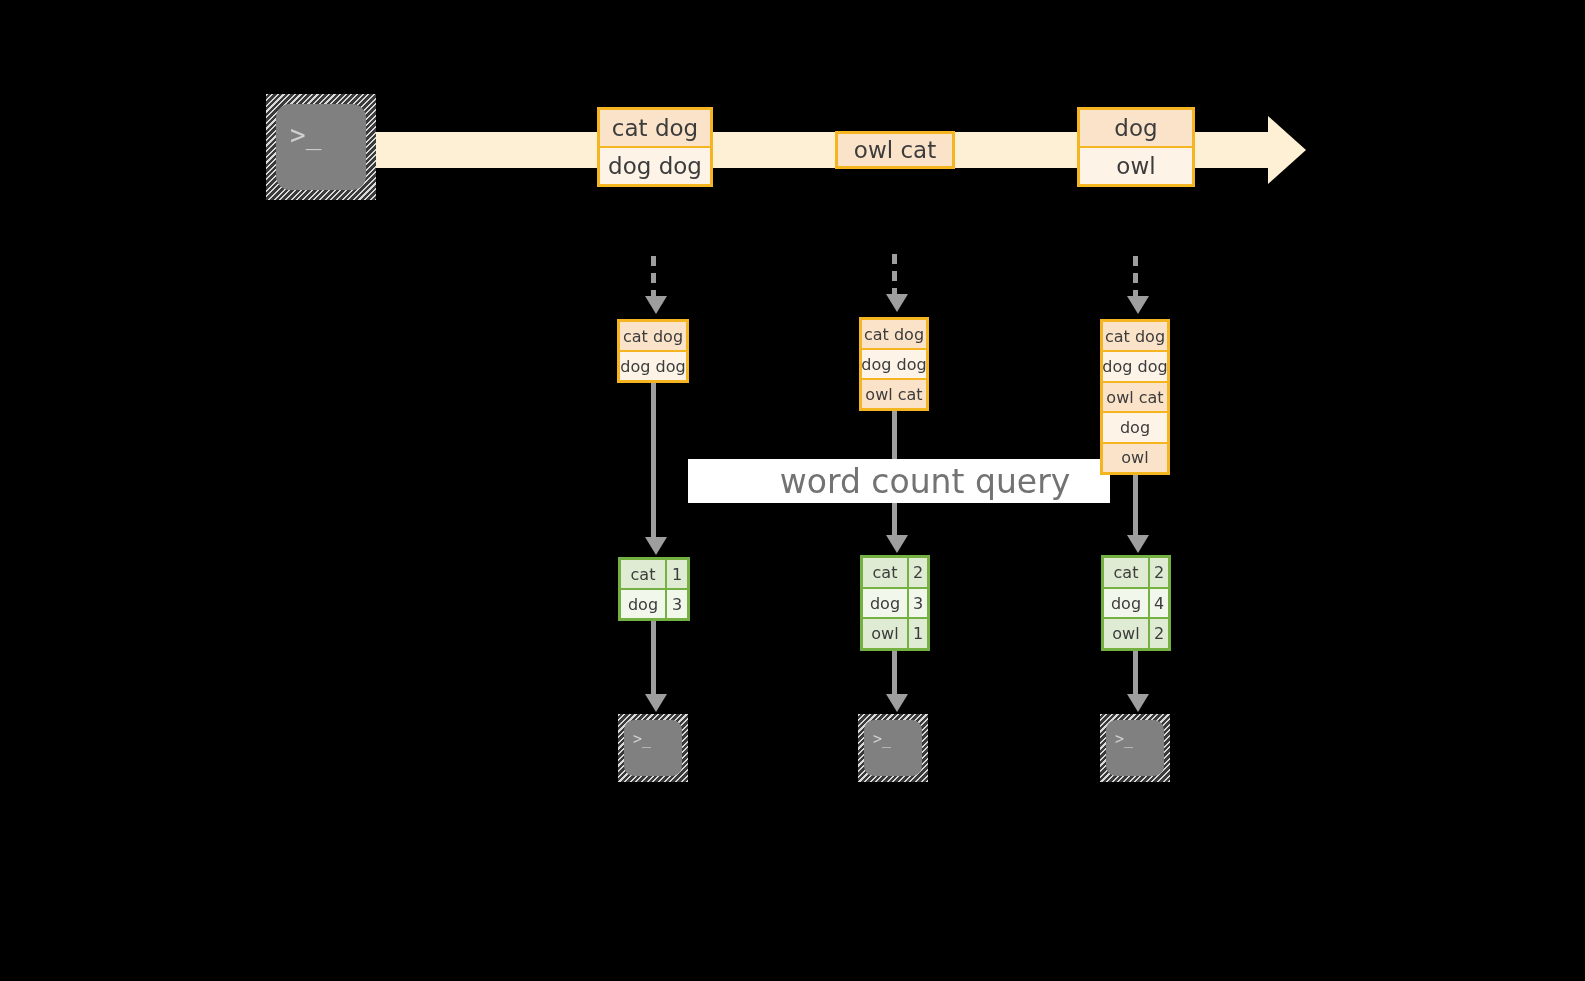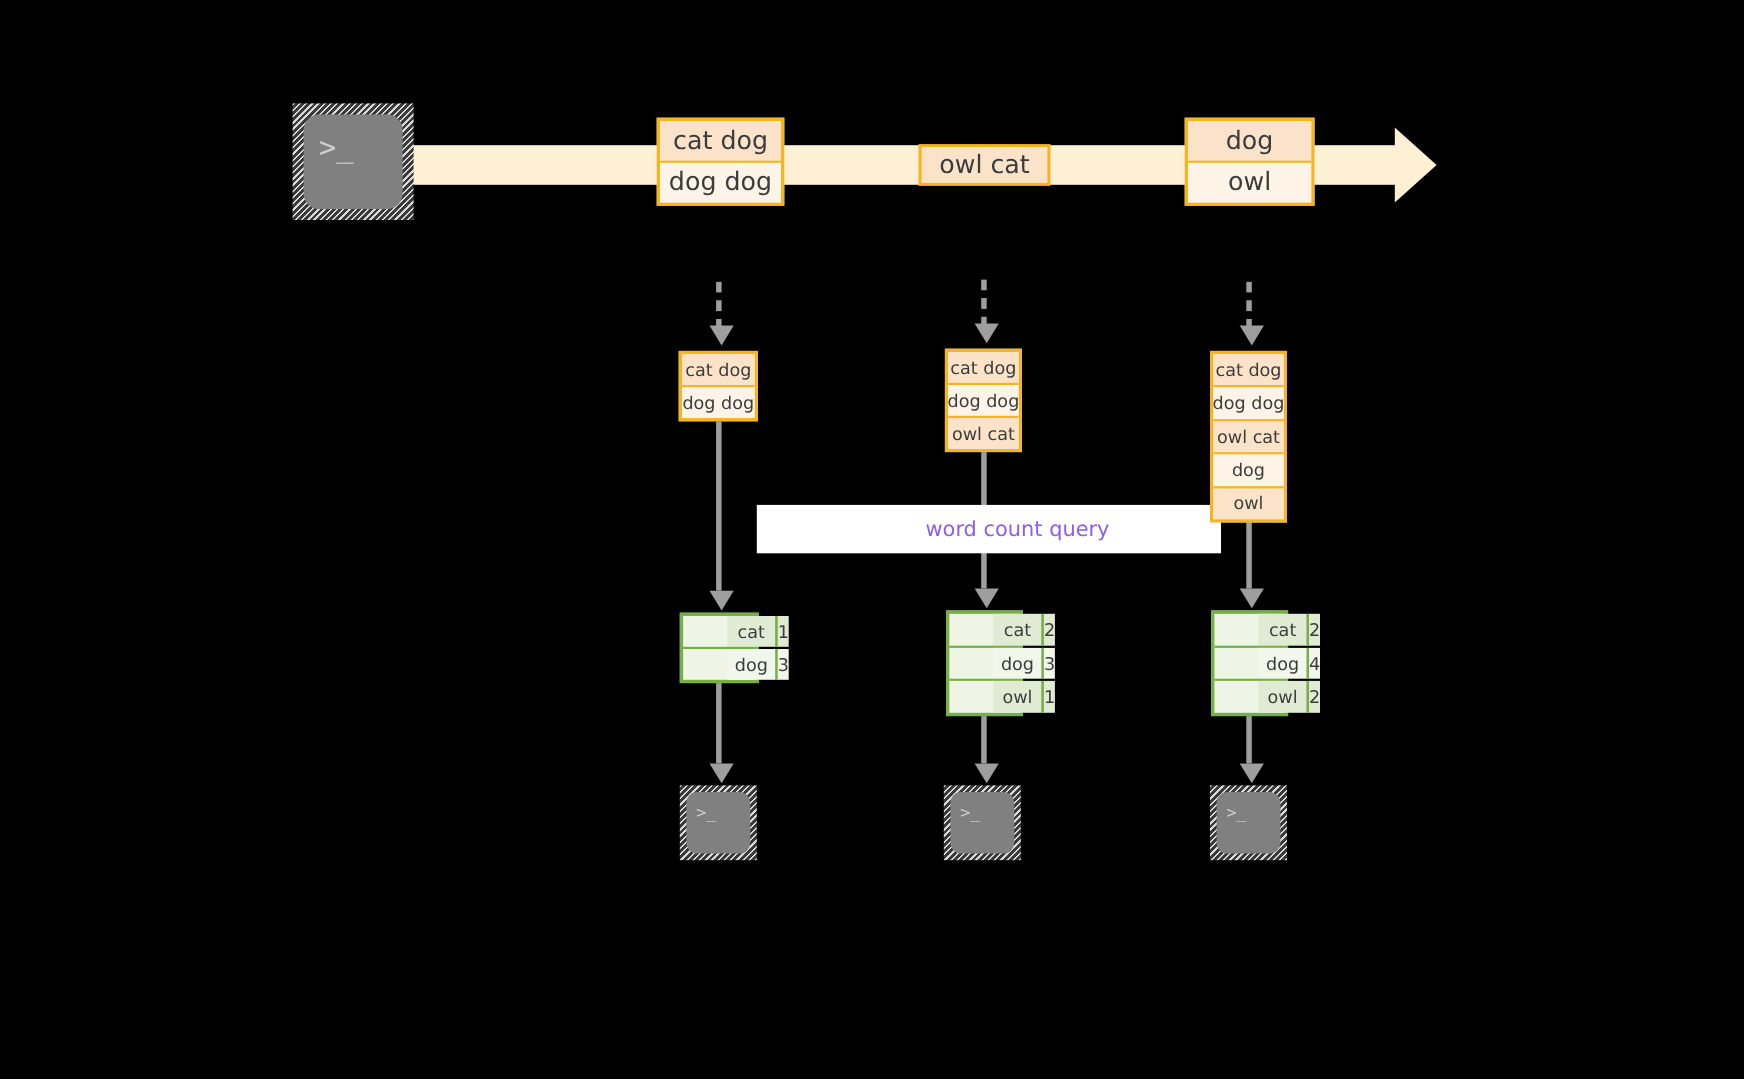--- a/index.html
+++ b/index.html
@@ -131,21 +131,21 @@
   .res .row .count {
     box-sizing: border-box;
     display: flex;
     align-items: center;
     justify-content: center;
     color: #3c3c3c;
     background: #f2f7ec;
   }
   .res .row.dark .word,
   .res .row.dark .count { background: #e0ebd4; }
-  .res .row .word { flex: 0 0 44px; margin-left: 40px; }
+  .res .row .word { flex: 0 0 44px; }
   .res .row .count { flex: 1 1 auto; border-left: 2px solid #75b043; }
 
   .res.res-1 { left: 618px; top: 557px; width: 72px; height: 64px; }
   .res.res-2 { left: 860px; top: 555px; width: 70px; height: 96px; }
   .res.res-3 { left: 1101px; top: 555px; width: 70px; height: 96px; }
 
   
   .conn {
     position: absolute;
     width: 5px;
@@ -172,22 +172,22 @@
     left: 688px;
     top: 459px;
     width: 422px;
     height: 44px;
     background: #ffffff;
     display: flex;
     align-items: center;
     justify-content: center;
   }
   #query-band .label {
-    font-size: 19px;
-    color: #8b5cf6;
+    font-size: 33px;
+    color: #737373;
     white-space: nowrap;
     padding-left: 52px;
   }
 </style>
 </head>
 <body>
 
 <div id="canvas">
 
   <div id="stream-band"></div>

